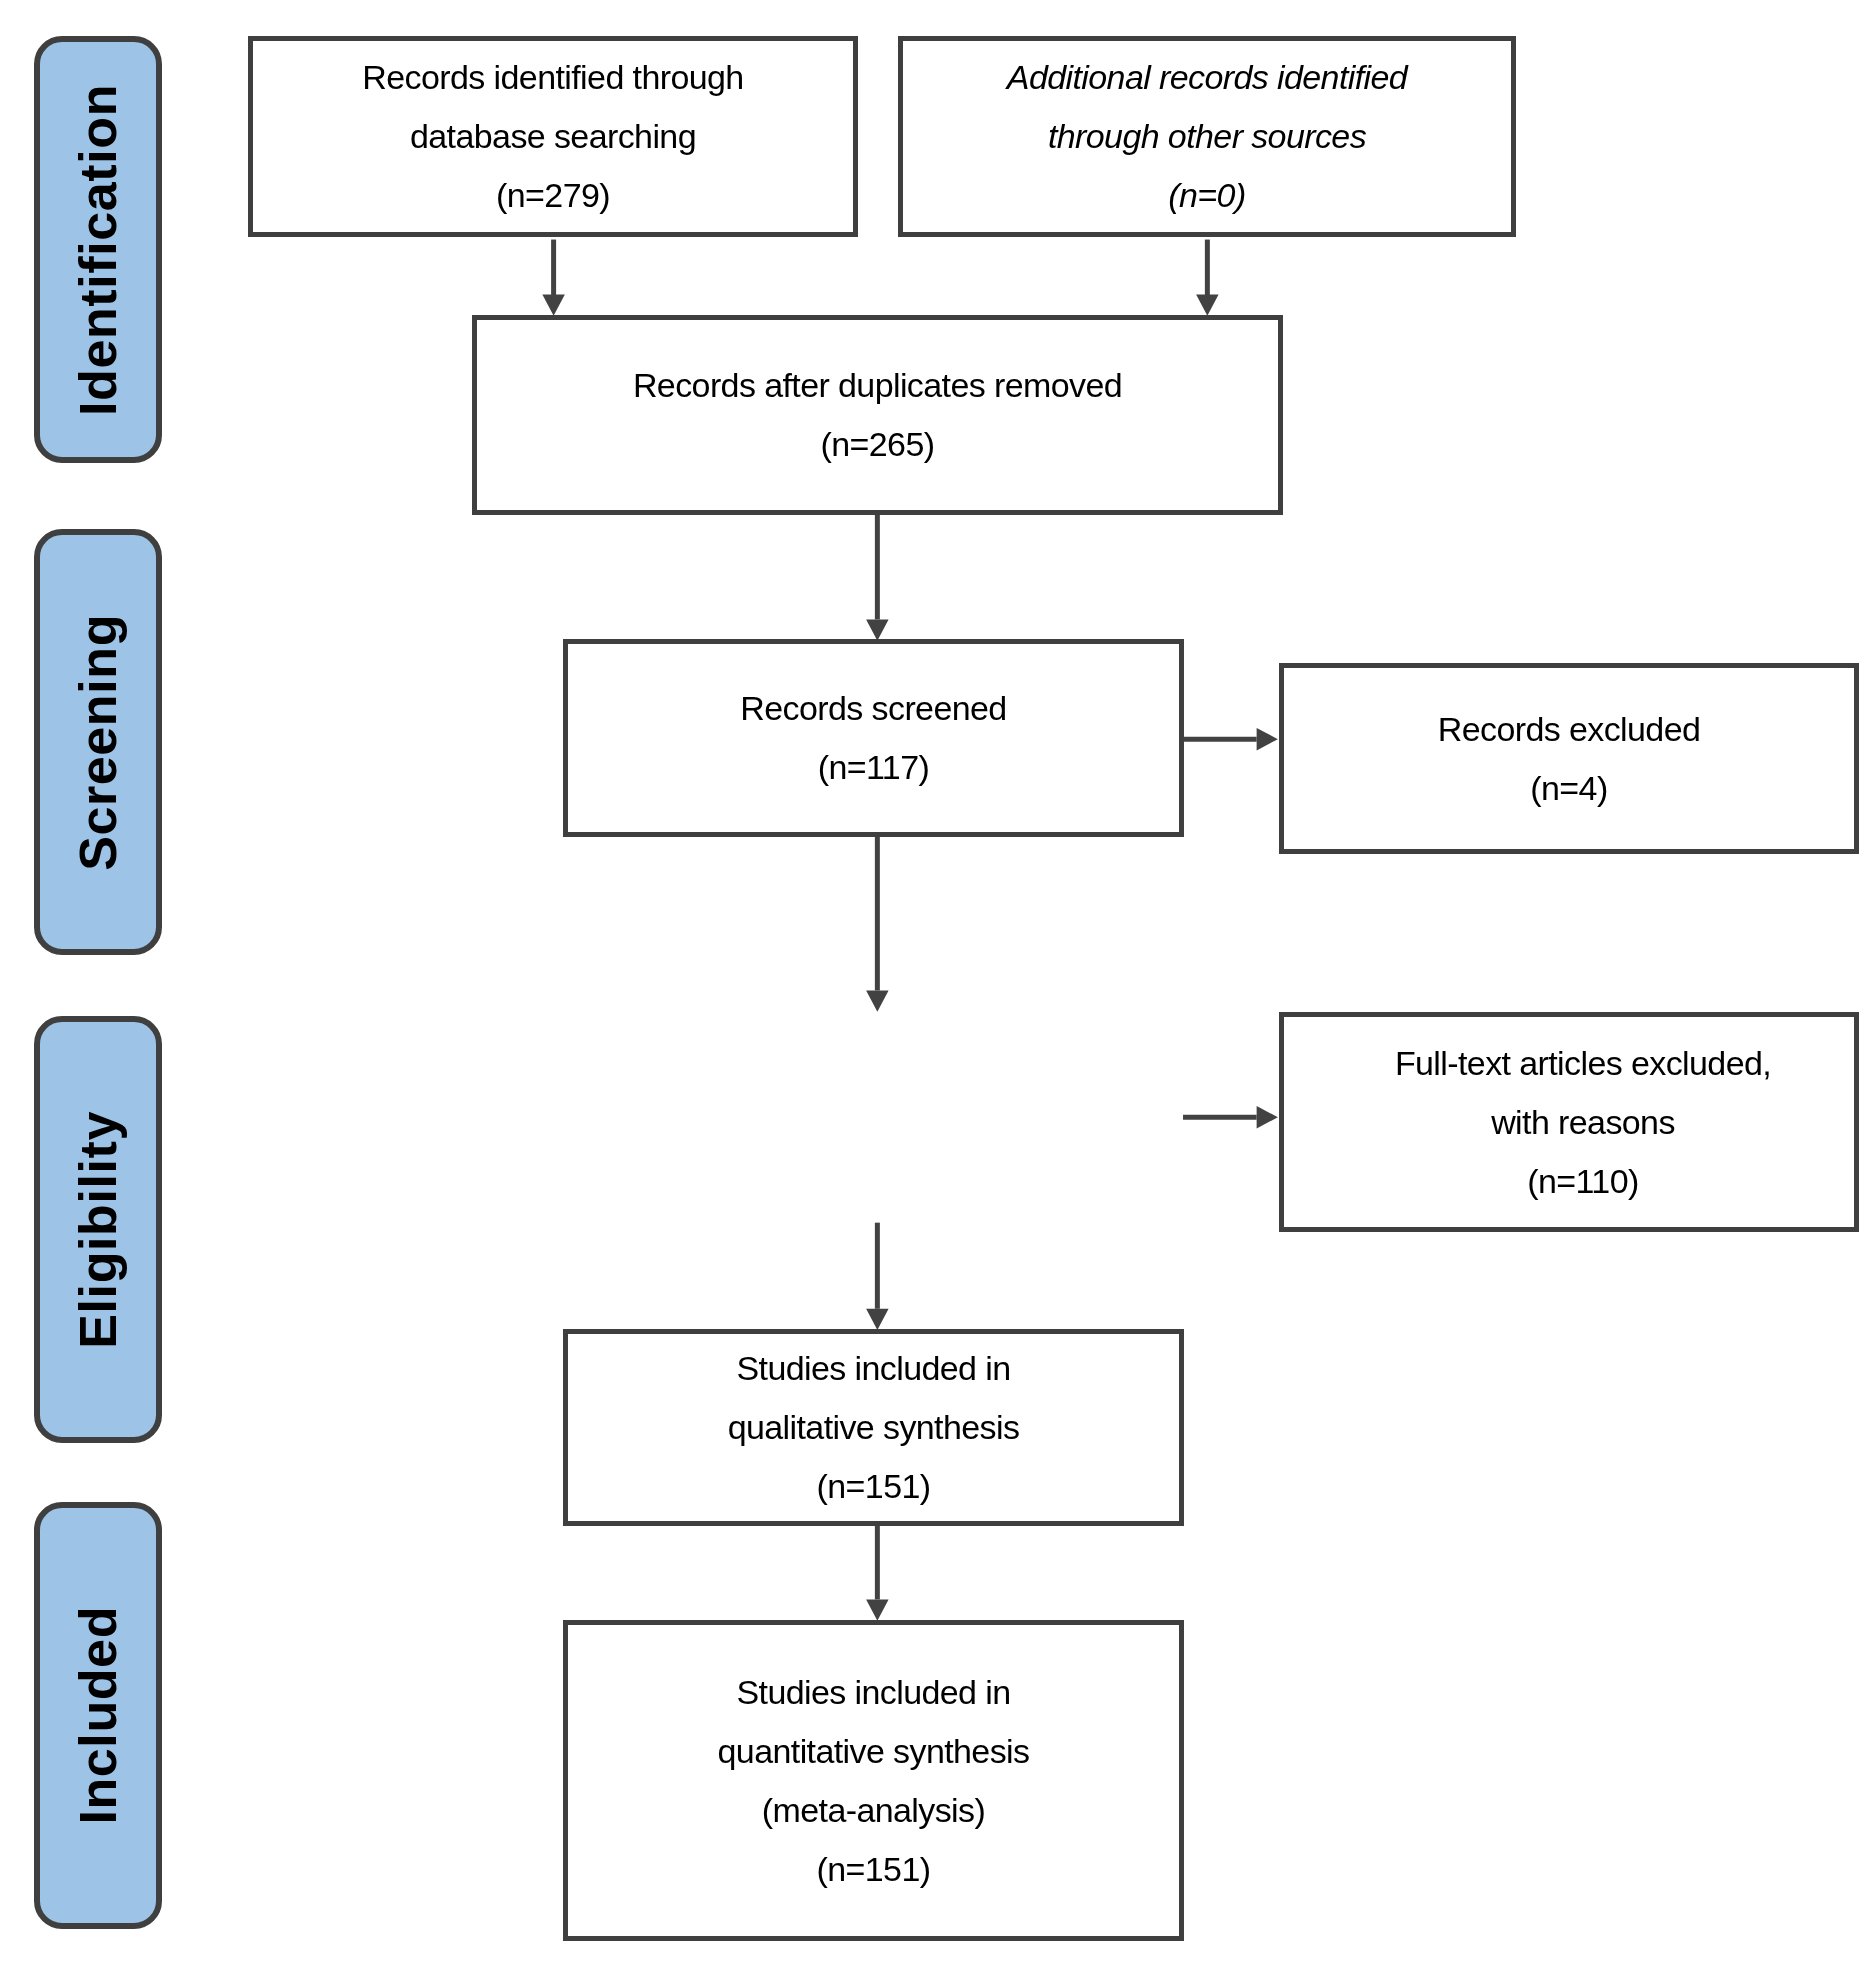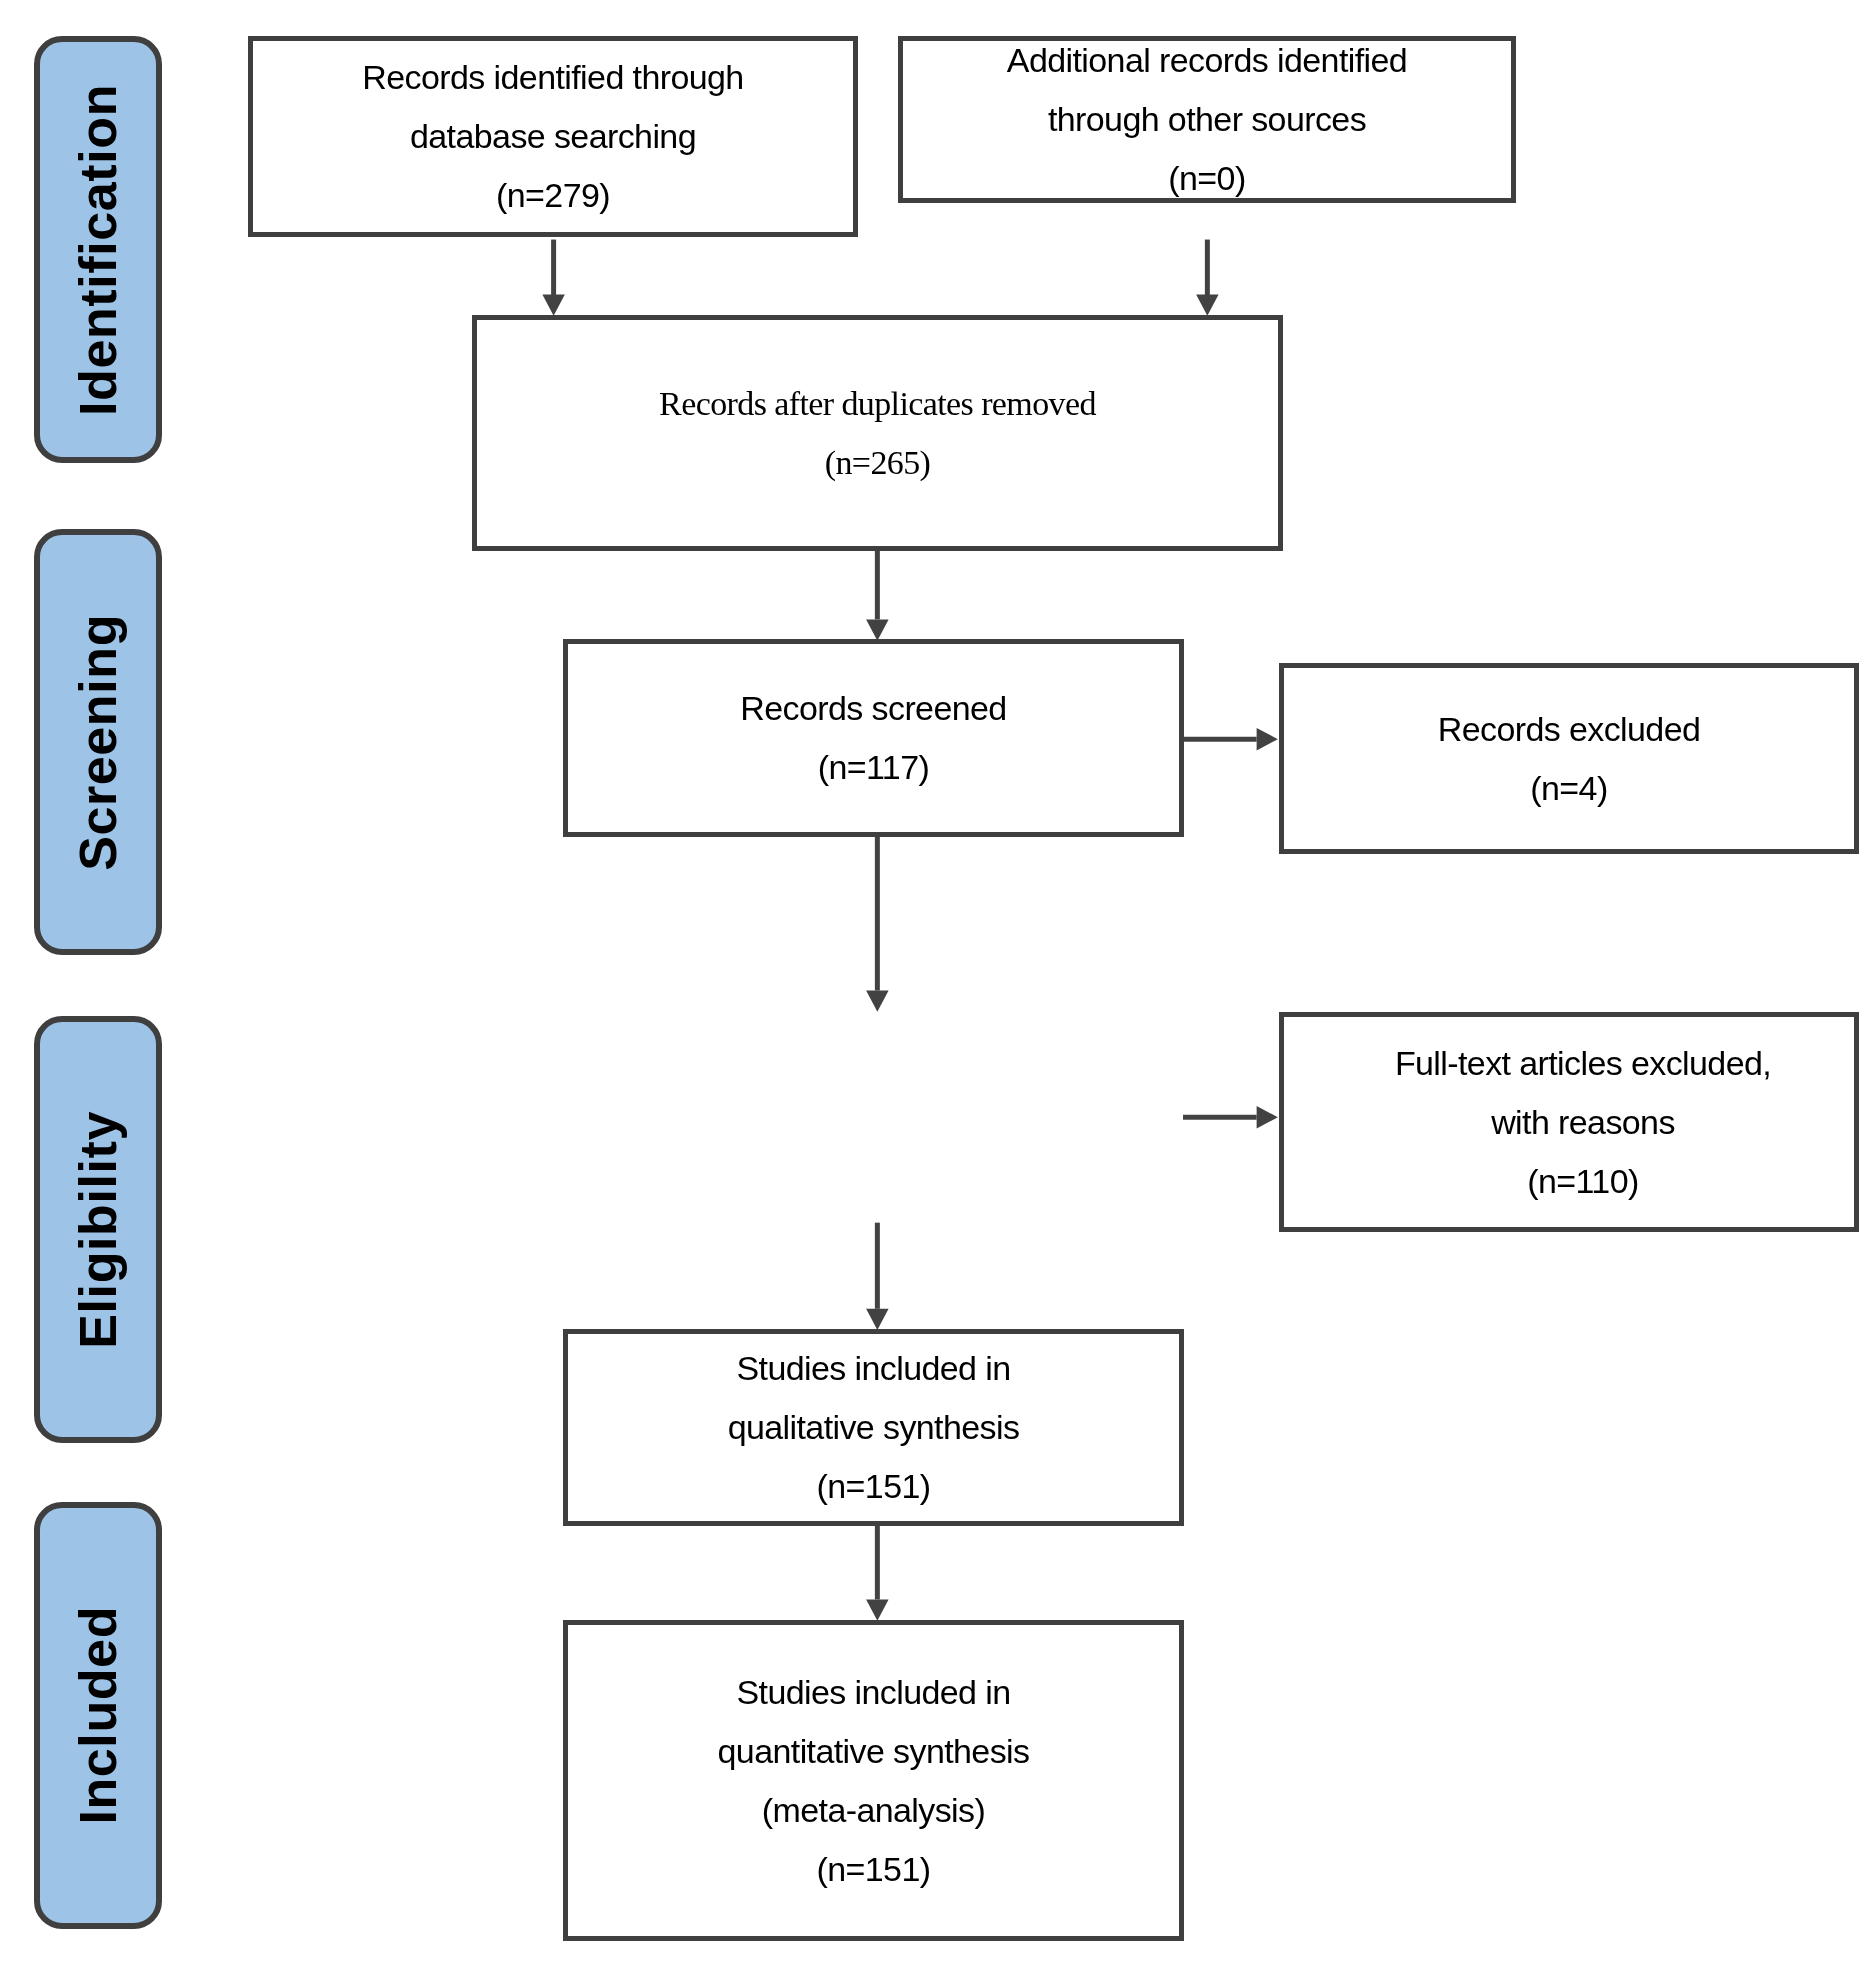--- a/index.html
+++ b/index.html
@@ -105,26 +105,26 @@
   </div>
   <div class="stage" style="top:1502px;height:427px;">
     <span class="stage-text">Included</span>
   </div>
 
   <div class="flowbox" style="left:248px;top:36px;width:610px;height:201px;">
     <span class="box-text">Records identified through
 database searching
 (n=279)</span>
   </div>
-  <div class="flowbox" style="left:898px;top:36px;width:618px;height:167px;">
+  <div class="flowbox" style="left:898px;top:36px;width:618px;height:201px;font-style:italic;">
     <span class="box-text">Additional records identified
 through other sources
 (n=0)</span>
   </div>
-  <div class="flowbox" style="left:472px;top:315px;width:811px;height:236px;font-family:Liberation Serif, serif;">
+  <div class="flowbox" style="left:472px;top:315px;width:811px;height:200px;">
     <span class="box-text">Records after duplicates removed
 (n=265)</span>
   </div>
   <div class="flowbox" style="left:563px;top:639px;width:621px;height:198px;">
     <span class="box-text">Records screened
 (n=117)</span>
   </div>
   <div class="flowbox" style="left:1279px;top:663px;width:580px;height:191px;">
     <span class="box-text">Records excluded
 (n=4)</span>

